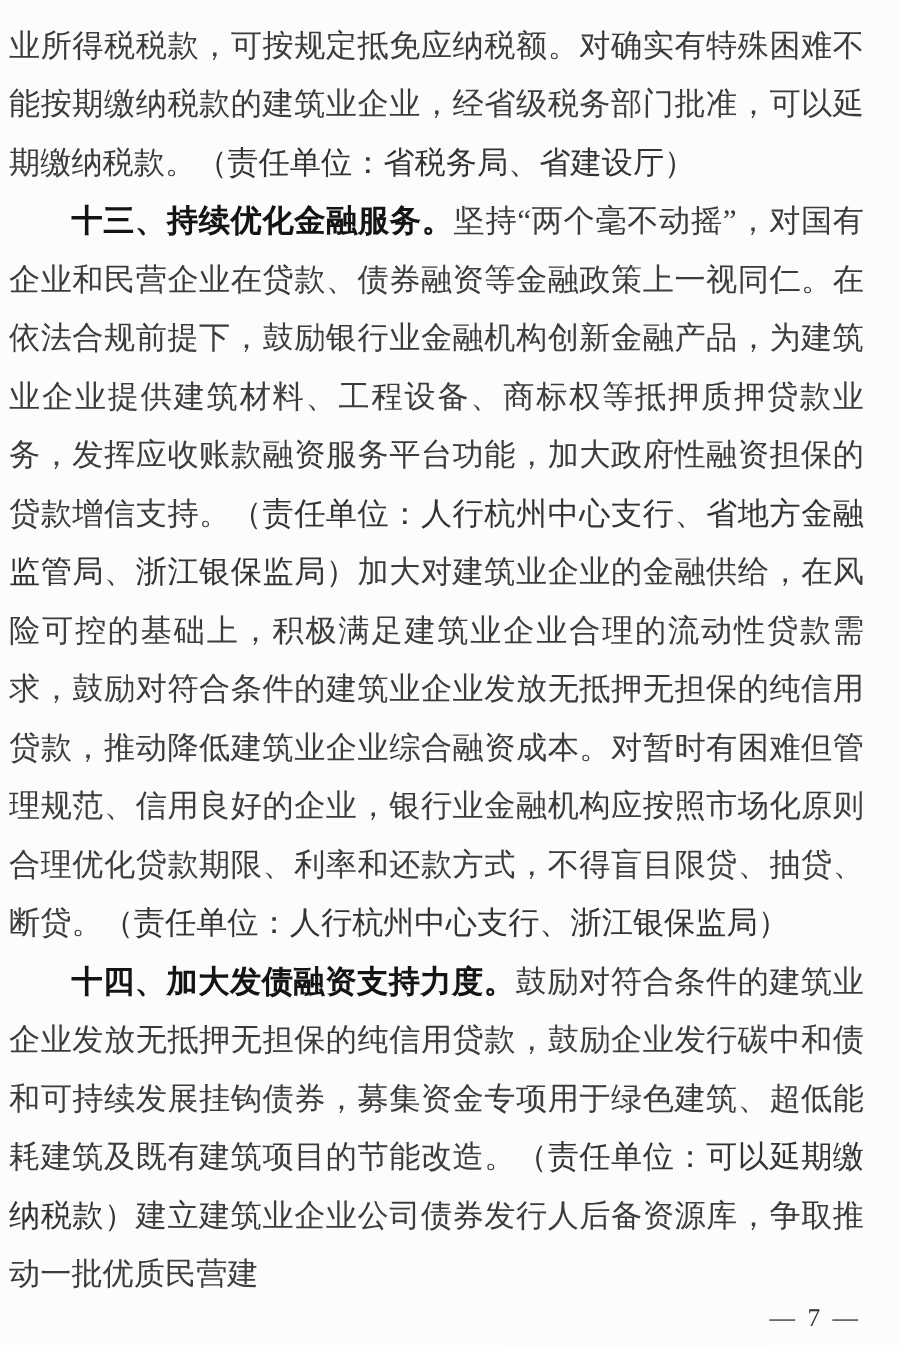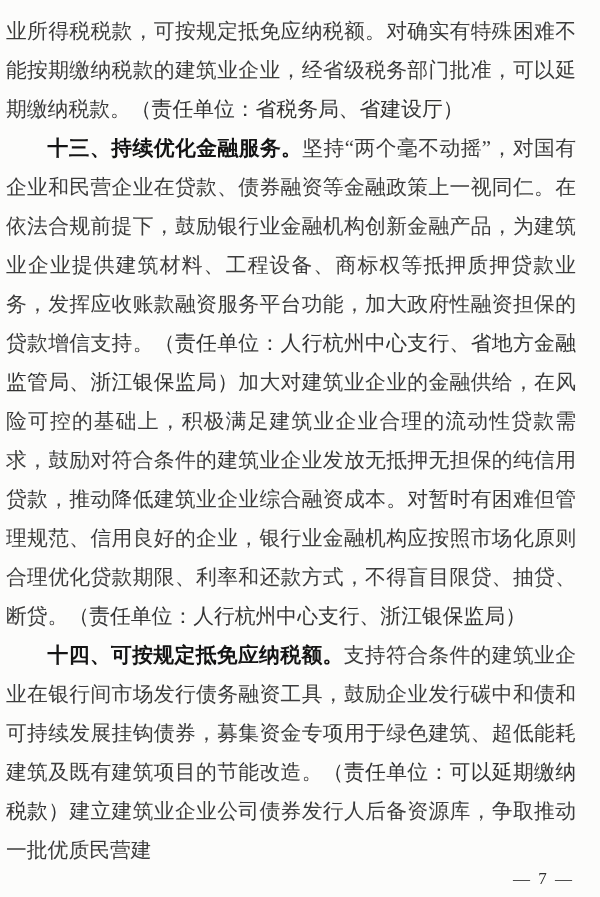--- a/index.html
+++ b/index.html
@@ -52,17 +52,17 @@
 </style>
 </head>
 <body>
 
 <div class="page">
 
   <p class="para"><span class="run-body">业所得税税款，可按规定抵免应纳税额。对确实有特殊困难不能按期缴纳税款的建筑业企业，经省级税务部门批准，可以延期缴纳税款。</span><span class="run-kai">（责任单位：省税务局、省建设厅）</span></p>
 
   <p class="para indent"><span class="run-heading">十三、持续优化金融服务。</span><span class="run-body">坚持“两个毫不动摇”，对国有企业和民营企业在贷款、债券融资等金融政策上一视同仁。在依法合规前提下，鼓励银行业金融机构创新金融产品，为建筑业企业提供建筑材料、工程设备、商标权等抵押质押贷款业务，发挥应收账款融资服务平台功能，加大政府性融资担保的贷款增信支持。</span><span class="run-kai">（责任单位：人行杭州中心支行、省地方金融监管局、浙江银保监局）</span><span class="run-body">加大对建筑业企业的金融供给，在风险可控的基础上，积极满足建筑业企业合理的流动性贷款需求，鼓励对符合条件的建筑业企业发放无抵押无担保的纯信用贷款，推动降低建筑业企业综合融资成本。对暂时有困难但管理规范、信用良好的企业，银行业金融机构应按照市场化原则合理优化贷款期限、利率和还款方式，不得盲目限贷、抽贷、断贷。</span><span class="run-kai">（责任单位：人行杭州中心支行、浙江银保监局）</span></p>
 
-  <p class="para indent"><span class="run-heading">十四、可按规定抵免应纳税额。</span><span class="run-body">支持符合条件的建筑业企业在银行间市场发行债务融资工具，鼓励企业发行碳中和债和可持续发展挂钩债券，募集资金专项用于绿色建筑、超低能耗建筑及既有建筑项目的节能改造。</span><span class="run-kai">（责任单位：可以延期缴纳税款）</span><span class="run-body">建立建筑业企业公司债券发行人后备资源库，争取推动一批优质民营建</span></p>
+  <p class="para indent"><span class="run-heading">十四、加大发债融资支持力度。</span><span class="run-body">鼓励对符合条件的建筑业企业发放无抵押无担保的纯信用贷款，鼓励企业发行碳中和债和可持续发展挂钩债券，募集资金专项用于绿色建筑、超低能耗建筑及既有建筑项目的节能改造。</span><span class="run-kai">（责任单位：可以延期缴纳税款）</span><span class="run-body">建立建筑业企业公司债券发行人后备资源库，争取推动一批优质民营建</span></p>
 
   <div class="page-number">— 7 —</div>
 
 </div>
 
 </body></html>

